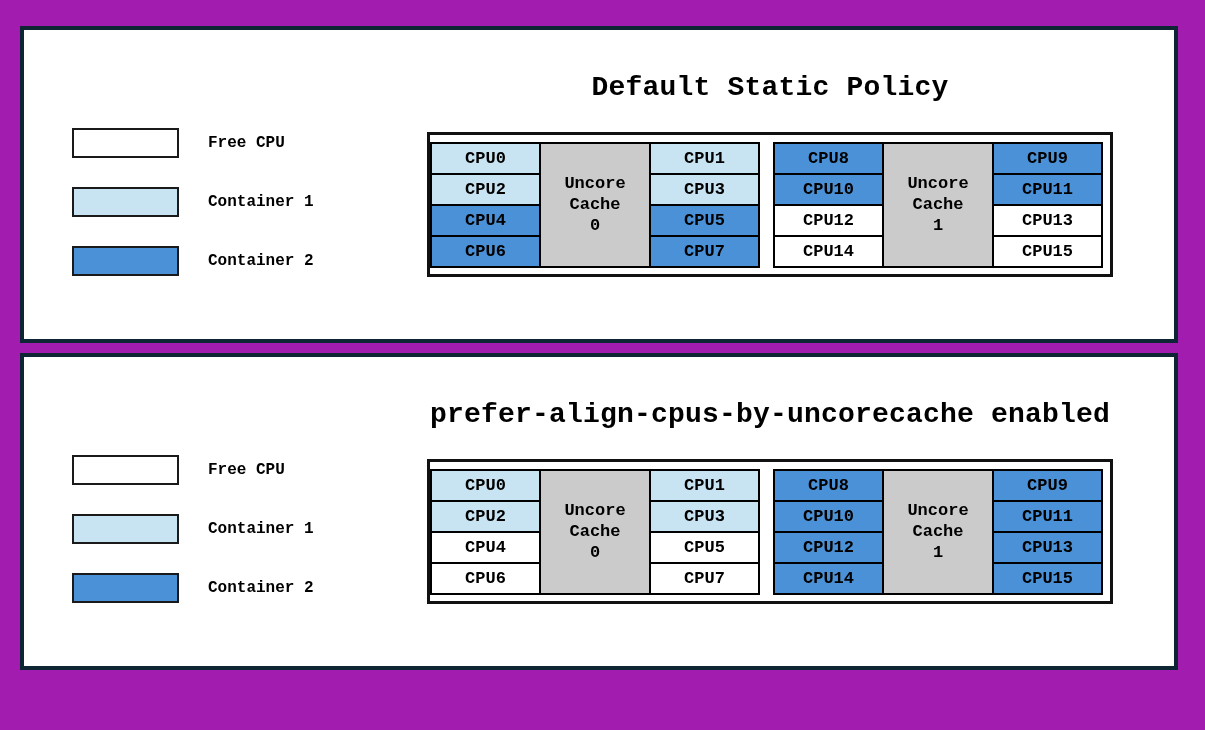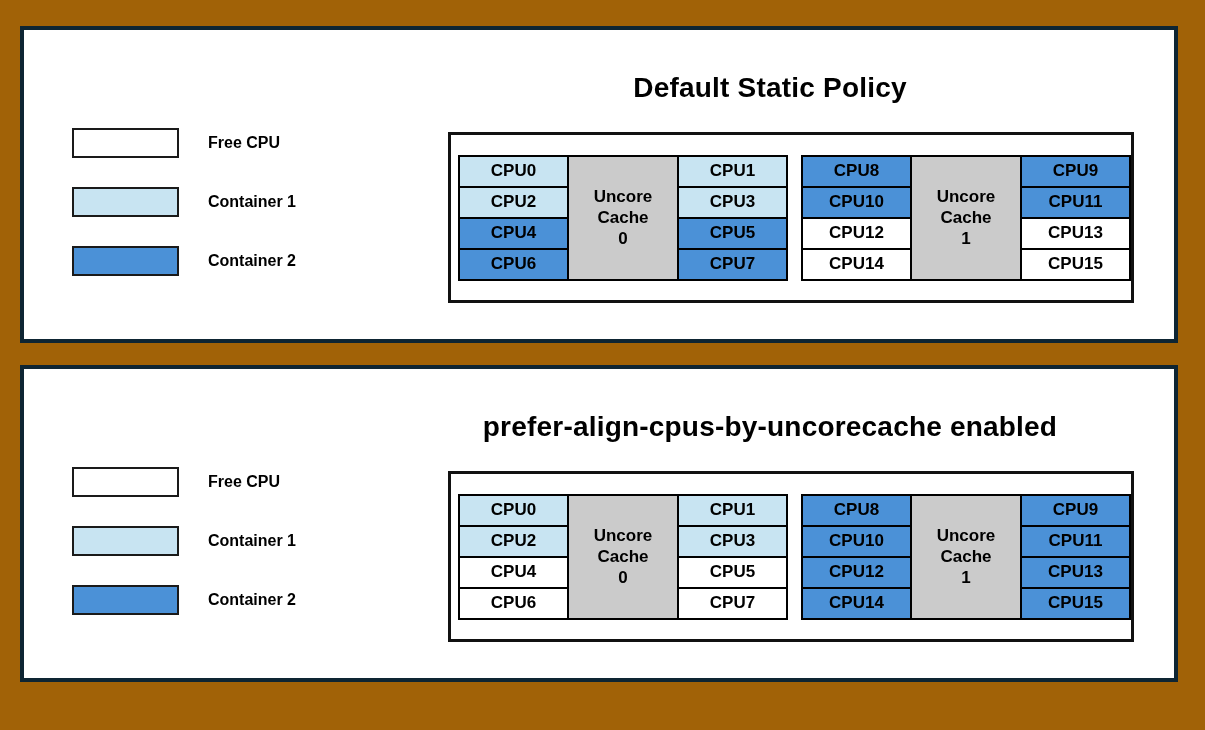--- a/index.html
+++ b/index.html
@@ -2,35 +2,36 @@
 <html style="--free: #ffffff; --container1: #c8e4f2; --container2: #4b91d7; --cache: #cbcbcb; --panel_border: #0e2533; --text: #000000;"><head>
 <meta charset="utf-8">
 <style>
   html, body { margin: 0; padding: 0; background: #ffffff; }
   body { font-family: "Liberation Sans", sans-serif; color: var(--text, #000); }
 
   .canvas {
     position: relative;
     width: 1205px;
     height: 730px;
-    background: #a16207;
+    background: #a21caf;
     overflow: hidden;
+    font-family: Liberation Mono, monospace;
   }
 
   .panel {
     position: absolute;
     left: 20px;
     width: 1150px;
     height: 309px;
     border: 4px solid var(--panel_border, #0e2533);
     background: #ffffff;
     box-sizing: content-box;
   }
   .panel-1 { top: 26px; }
-  .panel-2 { top: 365px; }
+  .panel-2 { top: 353px; }
 
   .panel-title {
     position: absolute;
     left: 403px;
     top: 42px;
     width: 686px;
     margin: 0;
     text-align: center;
     font-size: 28px;
     font-weight: bold;
@@ -62,29 +63,28 @@
     font-size: 16px;
     font-weight: bold;
     white-space: nowrap;
   }
 
   .diagram-box {
     position: absolute;
     left: 403px;
     top: 102px;
     width: 686px;
-    height: 171px;
+    height: 145px;
     box-sizing: border-box;
     border: 3px solid #111111;
     background: #ffffff;
     display: flex;
     align-items: center;
-    justify-content: flex-end;
+    justify-content: flex-start;
     gap: 13px;
-    margin-left: 21px;
   }
 
   table.cache-group {
     border-collapse: collapse;
   }
   .cache-group td {
     border: 2px solid #000000;
     padding: 0;
     text-align: center;
     vertical-align: middle;

